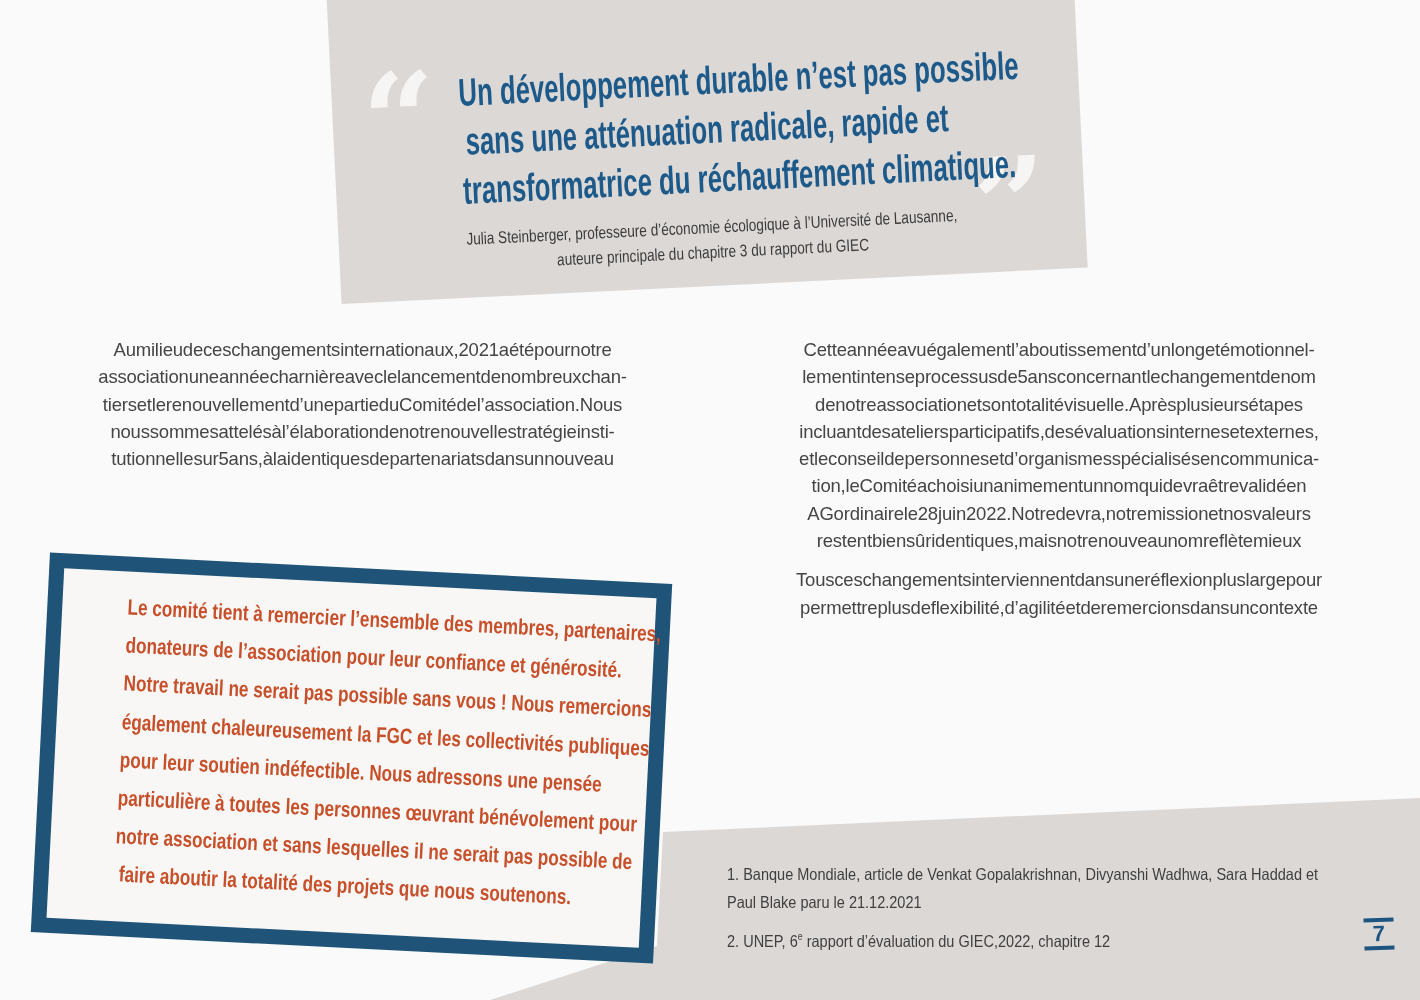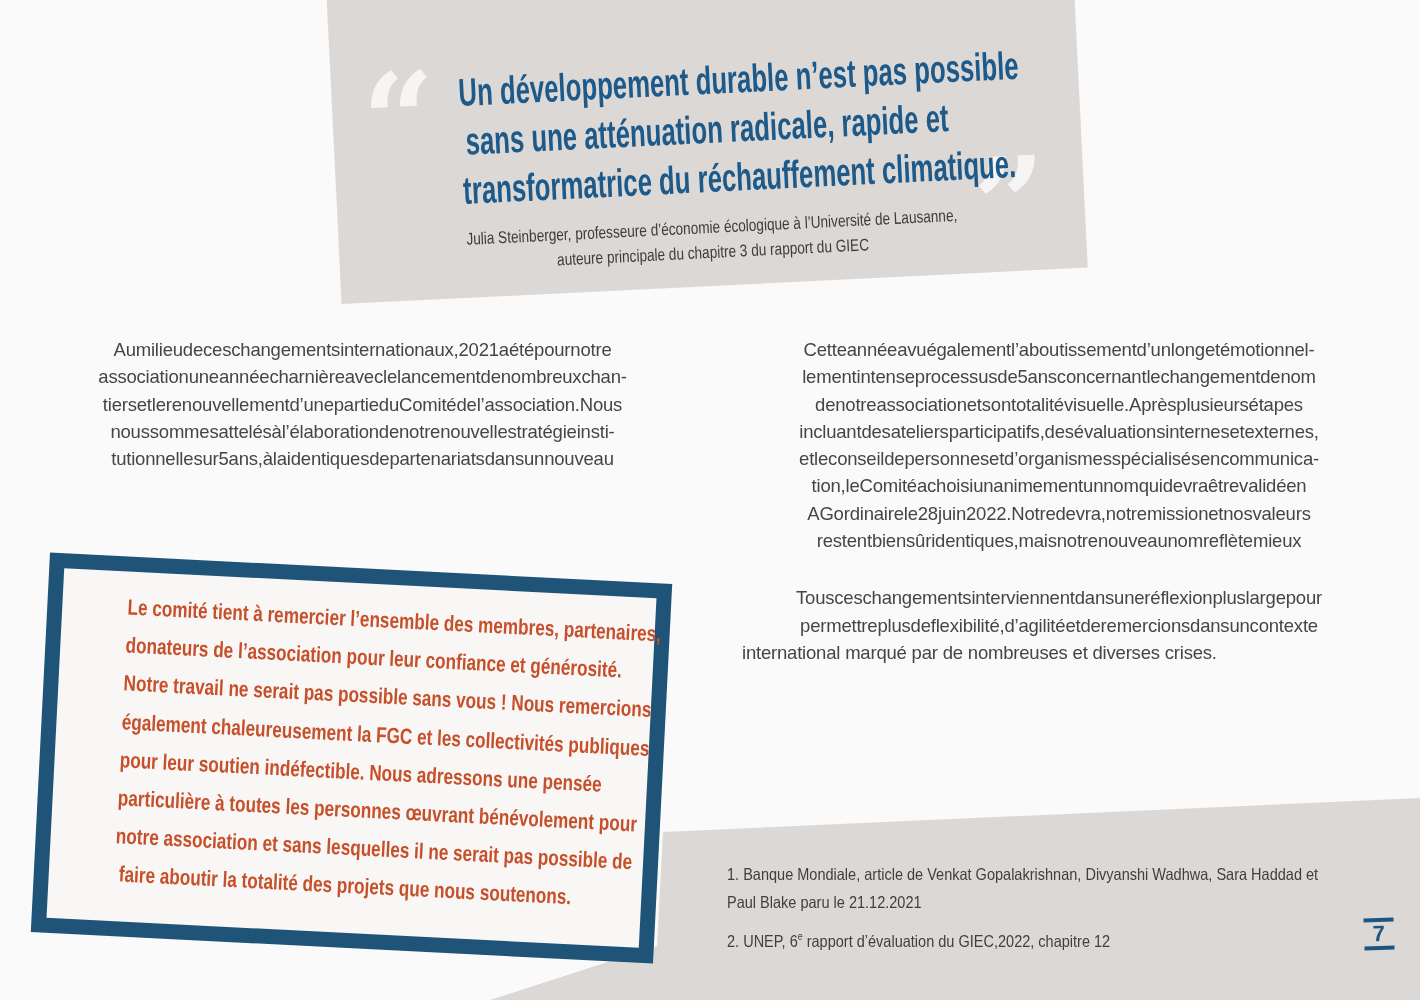--- a/index.html
+++ b/index.html
@@ -35,21 +35,21 @@
     font-size:17px;line-height:25px;color:#3c3c3c;text-align:center;white-space:nowrap;
   }
   
   .col{position:absolute;top:336px;z-index:2;}
   .col-left{left:48px;width:629px;}
   .col-right{left:742px;width:634px;}
   .para .tline{
     font-size:18.5px;line-height:27.3px;letter-spacing:-0.2px;white-space:nowrap;
   }
   .para .tline.just{display:flex;justify-content:center;white-space:nowrap;}
-  .para + .para{margin-top:30px;}
+  .para + .para{margin-top:12px;}
   
   .thanks-box{
     position:absolute;left:40px;top:568px;width:623px;height:380px;
     background:var(--steel-blue);transform:rotate(2.9deg);z-index:3;
     padding:15px;
   }
   .thanks-inner{width:100%;height:100%;background:var(--card-bg);padding-top:17px;}
   .thanks-lines{transform:scaleX(0.78);}
   .thanks-lines .tline{
     font-size:22px;font-weight:bold;line-height:38.2px;color:var(--orange);
@@ -289,21 +289,20 @@
         <span>de</span>
         <span>flexibilité,</span>
         <span>d’agilité</span>
         <span>et</span>
         <span>de</span>
         <span>remercions</span>
         <span>dans</span>
         <span>un</span>
         <span>contexte</span>
       </div>
-      <div class="tline">international marqué par de nombreuses et diverses crises.</div>
     </div>
 </div>
 
 <div class="thanks-box">
   <div class="thanks-inner">
     <div class="thanks-lines">
         <div class="tline">Le comité tient à remercier l’ensemble des membres, partenaires,</div>
         <div class="tline">donateurs de l’association pour leur confiance et générosité.</div>
         <div class="tline">Notre travail ne serait pas possible sans vous ! Nous remercions</div>
         <div class="tline">également chaleureusement la FGC et les collectivités publiques</div>

